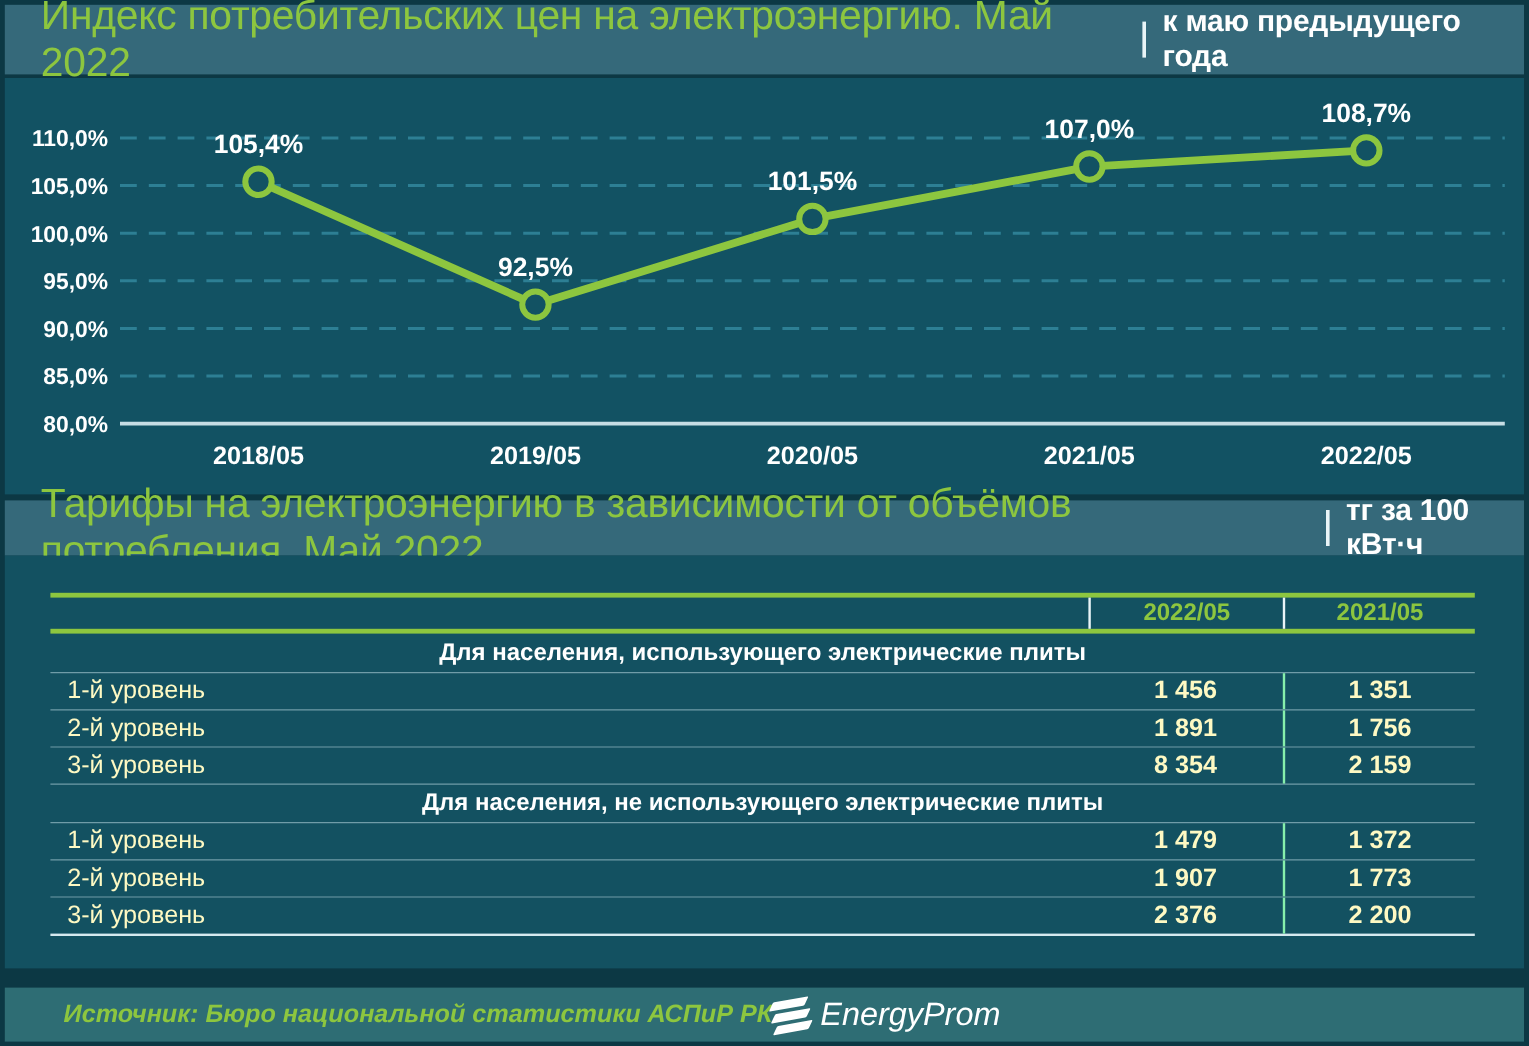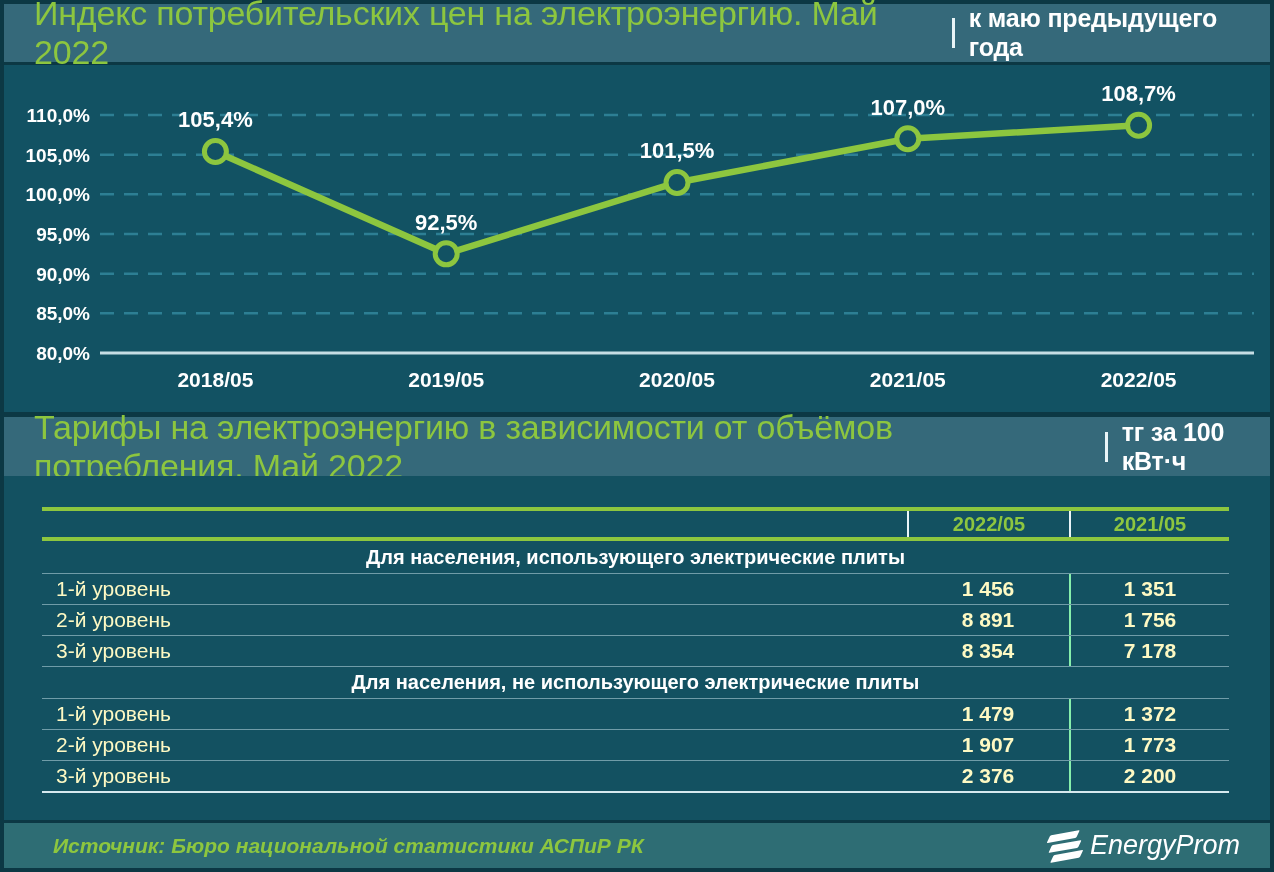--- a/index.html
+++ b/index.html
@@ -16,21 +16,21 @@
 
   
   .band {
     background: #35697a;
     display: flex; align-items: center;
     padding-left: 30px;
     letter-spacing: -0.2px;
     flex: none;
   }
   .band1 { height: 58px; margin-bottom: 3px; }
-  .band2 { height: 59px; }
+  .band2 { height: 46px; }
   .band .green { color: #8dc63f; font-weight: normal; font-size: 34px; }
   .band .white { color: #ffffff; font-weight: bold; font-size: 25px; }
   .title-divider {
     display: inline-block; width: 3px; height: 30px;
     background: #e9f4f7; margin: 0 14px; flex: none;
   }
 
   
   .chart-panel { height: 347px; background: #125263; flex: none; margin-bottom: 5px; }
   .chart-panel svg { display: block; }
@@ -60,21 +60,21 @@
   .tval.last { width: 160px; }
   .thead .tval { color: #8dc63f; font-weight: bold; font-size: 20px; }
   .hdiv { border-left: 2px solid #e9f4f7; }
   .vdiv { border-left: 2px solid #86efac; }
   .bottom-line { height: 2px; background: #d6e9ef; }
 
   
   .footer {
     margin-top: auto;
     height: 45px; background: #2e6d74; flex: none;
-    display: flex; align-items: center; justify-content: space-between;
+    display: flex; align-items: center; justify-content: flex-start;
     padding: 0 30px 0 49px;
   }
   .source { color: #8dc63f; font-size: 21px; font-style: italic; font-weight: bold; }
   .logo { display: flex; align-items: center; gap: 10px; }
   .logo-icon { transform: rotate(-10deg); }
   .logo-icon .bar {
     width: 30px; height: 6.5px; background: #ffffff;
     margin: 3.5px 0; transform: skewX(-35deg); border-radius: 1px;
   }
   .logo-text { color: #ffffff; font-size: 27px; font-style: italic; }
@@ -149,27 +149,27 @@
         <span>Для населения, использующего электрические плиты</span>
       </div>
 
       <div class="trow tdata sep-top">
         <div class="tlabel">1-й уровень</div>
         <div class="tval">1 456</div>
         <div class="tval last vdiv">1 351</div>
       </div>
       <div class="trow tdata sep-top">
         <div class="tlabel">2-й уровень</div>
-        <div class="tval">8 891</div>
+        <div class="tval">1 891</div>
         <div class="tval last vdiv">1 756</div>
       </div>
       <div class="trow tdata sep-top">
         <div class="tlabel">3-й уровень</div>
         <div class="tval">8 354</div>
-        <div class="tval last vdiv">7 178</div>
+        <div class="tval last vdiv">2 159</div>
       </div>
 
       <div class="trow tsection sep-top">
         <span>Для населения, не использующего электрические плиты</span>
       </div>
 
       <div class="trow tdata sep-top">
         <div class="tlabel">1-й уровень</div>
         <div class="tval">1 479</div>
         <div class="tval last vdiv">1 372</div>

